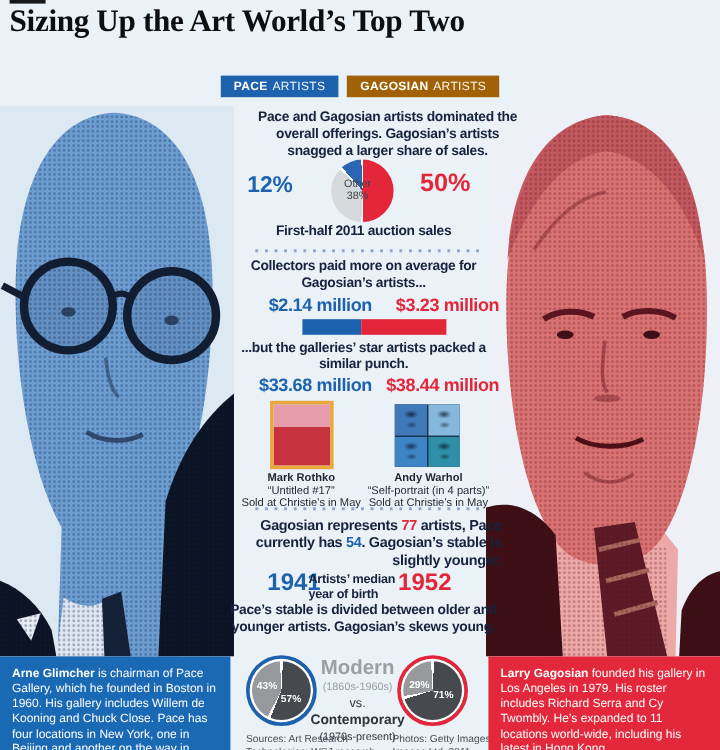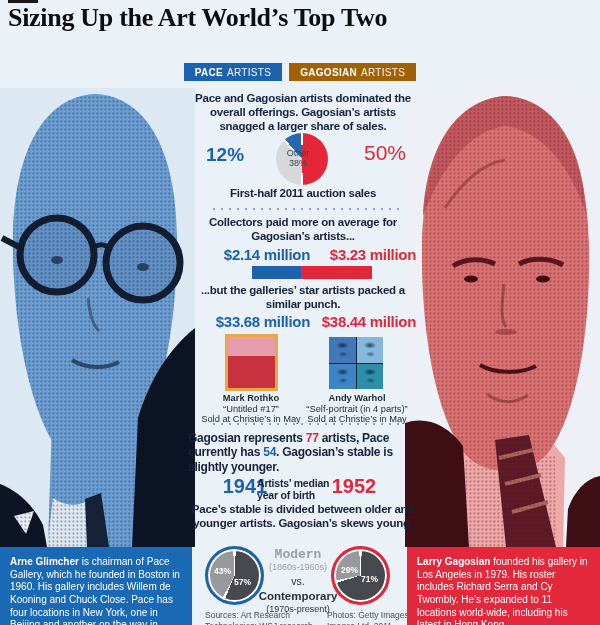--- a/index.html
+++ b/index.html
@@ -28,22 +28,22 @@
          font-size:11.5px;line-height:1.2;letter-spacing:-0.25px;color:#15233c;margin:0;}
   .dots{position:absolute;left:212px;width:192px;height:4px;
         background-image:radial-gradient(circle at 2px 2px,#8aa6c6 1.2px,rgba(0,0,0,0) 1.5px);
         background-size:8px 4px;background-repeat:repeat-x;}
   
   .bigpie{position:absolute;left:276px;top:133px;width:52px;height:52px;border-radius:50%;
     background:conic-gradient(#fff 0 2deg,#e4263a 2deg 178deg,#fff 178deg 182deg,
                #d6d9db 182deg 314deg,#fff 314deg 319deg,#2a66b2 319deg 358deg,#fff 358deg 360deg);}
   .pct-blue{position:absolute;left:206px;top:144px;width:62px;text-align:left;
             font-size:19px;font-weight:700;color:#1d62ae;}
-  .pct-red{position:absolute;left:336px;top:141px;width:70px;text-align:right;
-           font-size:21px;font-weight:400;color:#e4263a;}
+  .pct-red{position:absolute;left:336px;top:141px;width:70px;text-align:center;
+           font-size:21px;font-weight:700;color:#e4263a;}
   .otherlbl{position:absolute;left:278px;top:148px;width:40px;text-align:center;
             font-size:9px;line-height:1.15;color:#39434e;font-weight:400;}
   
   .money{position:absolute;width:115px;text-align:right;font-size:15px;font-weight:700;letter-spacing:-0.3px;}
   .money.blue{left:195px;color:#1d62ae;}
   .money.red{left:301px;color:#e4263a;}
   .avgbar{position:absolute;left:252px;top:266px;width:120px;height:13px;display:flex;}
   .avgbar .b{width:49px;background:#1d62ae;}
   .avgbar .r{width:71px;background:#e4263a;}
   
@@ -56,42 +56,42 @@
   .wq1{background-color:#4179b8;}
   .wq2{background-color:#85b8dc;}
   .wq3{background-color:#3e85c6;}
   .wq4{background-color:#2f8fa8;}
   .artcap{position:absolute;top:393px;text-align:center;font-size:9.3px;line-height:1.15;
           color:#1d2733;font-weight:400;}
   .artcap.pace{left:192px;width:118px;}
   .artcap.gag{left:296px;width:122px;}
   .artcap .a{font-weight:700;}
   
-  .roster{position:absolute;left:188px;top:431px;width:230px;text-align:left;
+  .roster{position:absolute;left:188px;top:431px;width:230px;text-align:right;
           font-size:12px;font-weight:700;line-height:1.2;letter-spacing:-0.25px;color:#15233c;}
   .num-red{color:#e4263a;}
   .num-blue{color:#1d62ae;}
   
   .year{position:absolute;top:475px;width:70px;text-align:center;font-size:20px;font-weight:700;}
   .year.blue{left:210px;color:#1d62ae;}
   .year.red{left:319px;color:#e4263a;}
   .medianlbl{position:absolute;left:257px;top:477px;width:86px;
              font-size:10.5px;font-weight:700;line-height:1.15;letter-spacing:-0.2px;color:#15233c;}
   
   .spie{position:absolute;top:546px;width:53px;height:53px;border-radius:50%;
         box-shadow:inset 0 0 0 2px #fff;}
   .spie.blue{left:205px;border:3px solid #1d62ae;}
   .spie.red{left:331px;border:3px solid #e4263a;}
   .spie.blue{background:conic-gradient(#fff 0 3deg,#46494d 3deg 202deg,#fff 202deg 208deg,
              #97999c 208deg 357deg,#fff 357deg 360deg);}
   .spie.red{background:conic-gradient(#fff 0 3deg,#46494d 3deg 253deg,#fff 253deg 259deg,
             #97999c 259deg 357deg,#fff 357deg 360deg);}
   .slice-lbl{position:absolute;font-size:8.5px;font-weight:700;color:#fff;}
   .era{position:absolute;left:254px;top:548px;width:88px;text-align:center;line-height:1.1;}
-  .era .modern{font-size:13px;font-weight:700;color:#99a1a7;font-family:Liberation Mono, monospace;}
+  .era .modern{font-size:17px;font-weight:700;color:#99a1a7;}
   .era .range1{font-size:9px;color:#99a1a7;margin-top:1px;}
   .era .vs{font-size:10.5px;font-weight:400;color:#2b3238;margin-top:3px;}
   .era .contemp{font-size:11.5px;font-weight:700;color:#2b3238;margin-top:2px;}
   .era .range2{font-size:9px;color:#2b3238;margin-top:3px;}
   
   .note{position:absolute;top:610px;font-size:8.5px;line-height:1.25;color:#454f58;}
   .note.src{left:205px;width:112px;}
   .note.ph{left:327px;width:124px;}
   
   .bio{position:absolute;top:547px;height:78px;box-sizing:border-box;padding:9px 10px;
@@ -179,21 +179,21 @@
     <path d="M82,306 C95,316 110,316 123,307" stroke="rgba(90,12,22,0.4)" stroke-width="3" fill="none"></path>
     <g>
       <path d="M90,352 L124,347 L151,459 L101,459 Z" fill="#5c1b26"></path>
       <path d="M94,370 L128,362 M100,396 L136,387 M107,424 L143,414" stroke="#a8685f" stroke-width="4"></path>
     </g>
     <path d="M0,459 L0,335 C20,328 42,336 58,358 L64,459 Z" fill="#3a0f16"></path>
     <path d="M195,459 L195,388 C180,391 169,404 163,421 L161,459 Z" fill="#3a0f16"></path>
     <rect x="0" y="0" width="195" height="459" fill="url(#dotsR)" clip-path="url(#clipR)"></rect>
   </svg>
 
-  <p class="clead" style="top:92px;">Pace and Gagosian artists dominated the overall offerings. Gagosian’s artists snagged a larger share of sales.</p>
+  <p class="clead" style="top:92px;margin-left:20px;">Pace and Gagosian artists dominated the overall offerings. Gagosian’s artists snagged a larger share of sales.</p>
   <div class="bigpie"></div>
   <div class="pct-blue">12%</div>
   <div class="pct-red">50%</div>
   <div class="otherlbl">
     <div>Other</div>
     <div>38%</div>
   </div>
   <p class="clead" style="top:187px;font-size:11.5px;">First-half 2011 auction sales</p>
 
   <div class="dots" style="top:207px;"></div>

